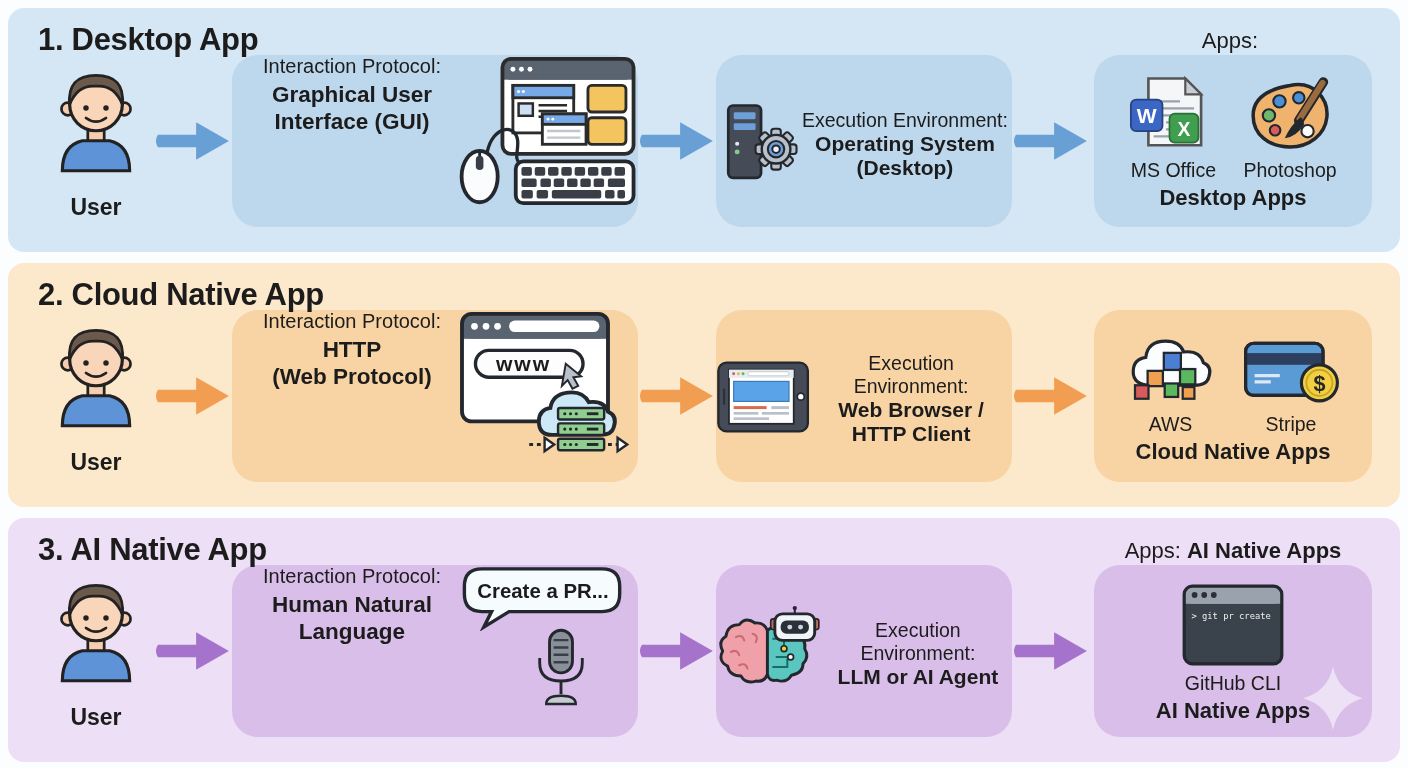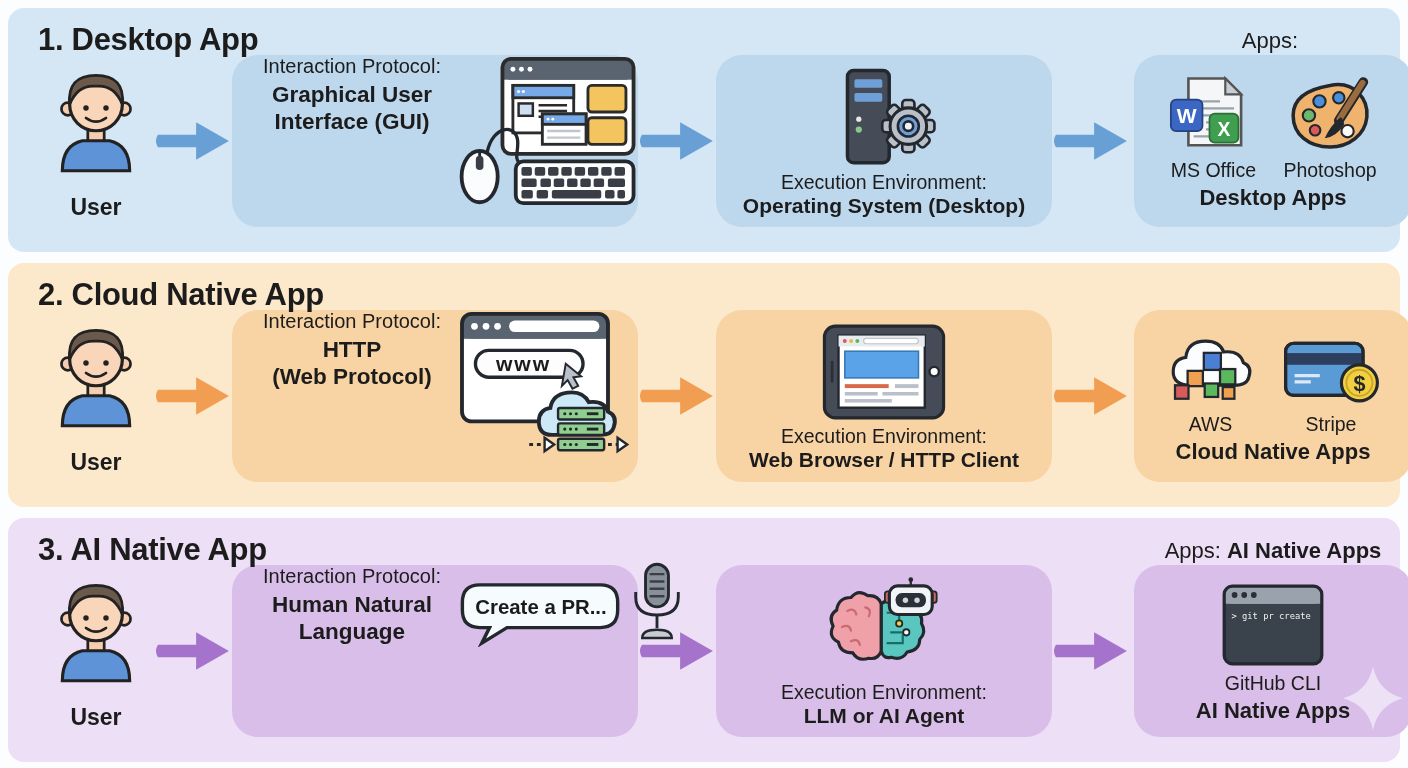--- a/index.html
+++ b/index.html
@@ -12,22 +12,22 @@
 .user-col svg{width:100px;height:112px}
 .user-label{font-size:23px;font-weight:bold;margin-top:16px}
 .arrow{width:78px;height:54px;flex-shrink:0;color:var(--arrow)}
 .arrow path{fill:currentColor}
 .box{background:var(--box);border-radius:26px;flex-shrink:0}
 .box.interaction{width:406px;height:172px;display:flex;align-items:flex-start;padding:0 8px 0 14px}
 .int-text{width:212px;text-align:center;flex-shrink:0}
 .int-text .lbl{font-size:20px;margin-bottom:3px}
 .int-text .val{font-size:22.5px;font-weight:bold;line-height:1.22}
 .int-icon{flex:1;display:flex;align-items:center;justify-content:center}
-.int-icon.stack{flex-direction:row;align-items:flex-end;padding-right:4px}
-.box.execution{width:336px;height:172px;display:flex;flex-direction:column;align-items:center;justify-content:center;padding-top:2px}
+.int-icon.stack{flex-direction:column;align-items:flex-end;padding-right:4px}
+.box.execution{width:296px;height:172px;display:flex;flex-direction:row;align-items:center;justify-content:flex-start;padding-top:2px}
 .exec-text{text-align:center;margin-top:4px}
 .exec-text .lbl{font-size:19.5px}
 .exec-text .val{font-size:21px;font-weight:bold}
 .apps-col{position:relative;flex-shrink:0;margin-left:4px}
 .apps-header{position:absolute;top:-27px;width:100%;text-align:center;font-size:22px;white-space:nowrap}
 .apps-header .bold{font-weight:bold;margin-left:6px}
 .box.apps{width:278px;height:172px;display:flex;flex-direction:column;align-items:center;justify-content:center;padding-top:4px;position:relative}
 .app-items{display:flex;gap:26px;align-items:flex-end}
 .app-item{text-align:center}
 .app-item .app-label{font-size:19.5px;margin-top:1px}

